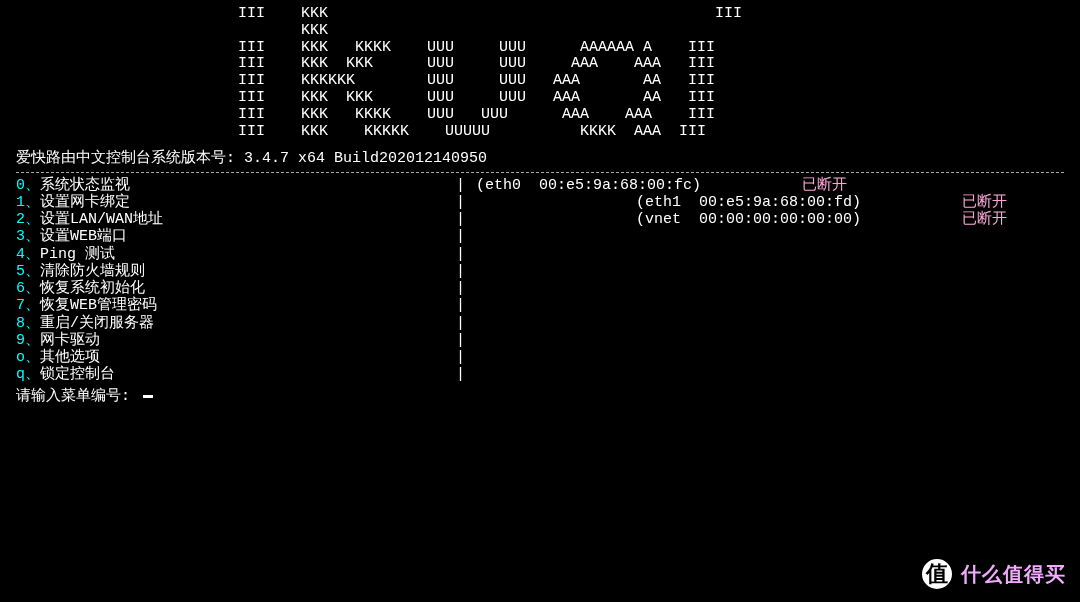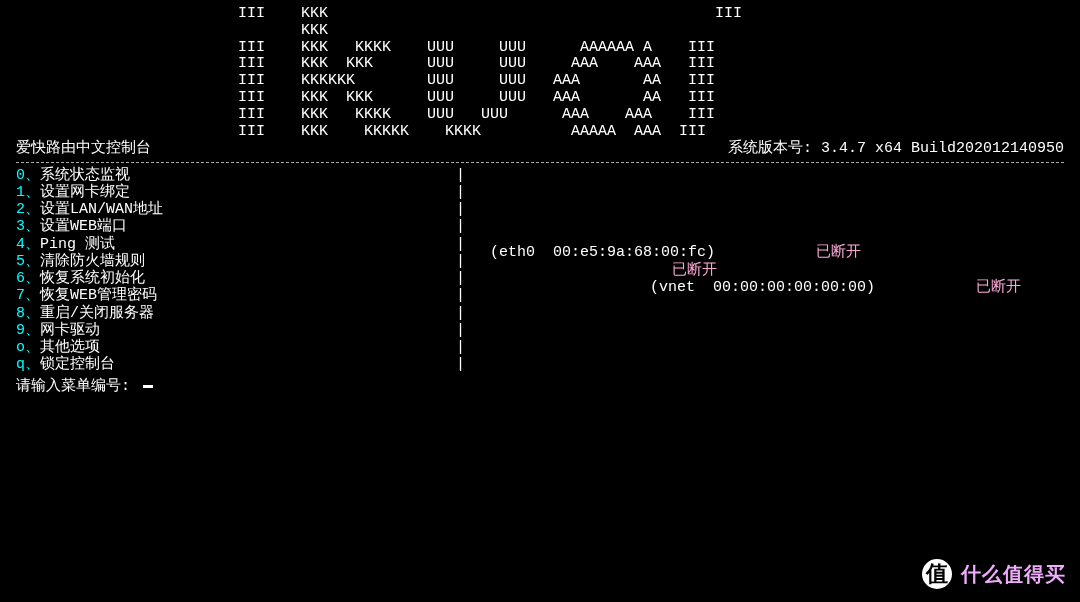--- a/index.html
+++ b/index.html
@@ -22,50 +22,50 @@
   .ascii-logo {
     white-space: pre;
     font-family: "Courier New", monospace;
     text-align: left;
     padding-left: 230px;
     letter-spacing: 0px;
     line-height: 1.12;
   }
   .title-row {
     display: flex;
-    justify-content: space-between;
+    justify-content: flex-start;
+    margin-top: 10px;
     padding: 0 8px;
   }
   .divider {
     border-top: 1px dashed #aaa;
     margin: 4px 8px;
   }
   .main {
     display: flex;
     padding: 0 8px;
-    align-items: center;
   }
   .menu {
     flex: 0 0 440px;
     white-space: pre;
   }
   .menu-item .key { color: #00ffff; }
   .vr-col {
     flex: 0 0 20px;
     white-space: pre;
   }
   .info {
     flex: 1;
   }
   .info-line {
     display: flex;
     white-space: pre;
   }
   .info-line .lanname { display:inline-block; width: 160px; }
-  .info-line .ifinfo { display:inline-block; width: 290px; margin-left: 14px; }
+  .info-line .ifinfo { display:inline-block; width: 290px; }
   .disc { color: #f9a8d4; }
   .prompt-row {
     padding: 4px 8px 0 8px;
   }
   .cursor {
     display: inline-block;
     width: 10px;
     height: 3px;
     background: #fff;
     vertical-align: baseline;
@@ -107,21 +107,21 @@
 <body>
 
 <div class="screen">
   <div class="ascii-logo">III    KKK                                           III
        KKK
 III    KKK   KKKK    UUU     UUU      AAAAAA A    III
 III    KKK  KKK      UUU     UUU     AAA    AAA   III
 III    KKKKKK        UUU     UUU   AAA       AA   III
 III    KKK  KKK      UUU     UUU   AAA       AA   III
 III    KKK   KKKK    UUU   UUU      AAA    AAA    III
-III    KKK    KKKKK    KKKK          AAAAA  AAA  III</div>
+III    KKK    KKKKK    UUUUU          KKKK  AAA  III</div>
 
   <div class="title-row">
     <span>爱快路由中文控制台</span>
     <span>系统版本号: 3.4.7 x64 Build202012140950</span>
   </div>
   <div class="divider"></div>
 
   <div class="main">
     <div class="menu" id="menu"><div class="menu-item"><span class="key">0、</span><span>系统状态监视</span></div><div class="menu-item"><span class="key">1、</span><span>设置网卡绑定</span></div><div class="menu-item"><span class="key">2、</span><span>设置LAN/WAN地址</span></div><div class="menu-item"><span class="key">3、</span><span>设置WEB端口</span></div><div class="menu-item"><span class="key">4、</span><span>Ping 测试</span></div><div class="menu-item"><span class="key">5、</span><span>清除防火墙规则</span></div><div class="menu-item"><span class="key">6、</span><span>恢复系统初始化</span></div><div class="menu-item"><span class="key">7、</span><span>恢复WEB管理密码</span></div><div class="menu-item"><span class="key">8、</span><span>重启/关闭服务器</span></div><div class="menu-item"><span class="key">9、</span><span>网卡驱动</span></div><div class="menu-item"><span class="key">o、</span><span>其他选项</span></div><div class="menu-item"><span class="key">q、</span><span>锁定控制台</span></div></div>
     <div class="vr-col" id="vr">|
@@ -132,21 +132,21 @@
 |
 |
 |
 |
 |
 |
 |</div>
     <div class="info">
       <div id="ifaces">
           <div class="info-line"><span class="ifinfo">(eth0  00:e5:9a:68:00:fc)</span><span class="disc">    已断开</span></div>
-          <div class="info-line"><span class="lanname">  </span><span class="disc">    已断开</span></div>
+          <div class="info-line"><span class="lanname">  </span><span class="ifinfo">(eth1  00:e5:9a:68:00:fd)</span><span class="disc">    已断开</span></div>
           <div class="info-line"><span class="lanname">  </span><span class="ifinfo">(vnet  00:00:00:00:00:00)</span><span class="disc">    已断开</span></div>
         </div>
     </div>
   </div>
 
   <div class="prompt-row">
     <span>请输入菜单编号:</span>
     <span class="cursor"></span>
   </div>
 

